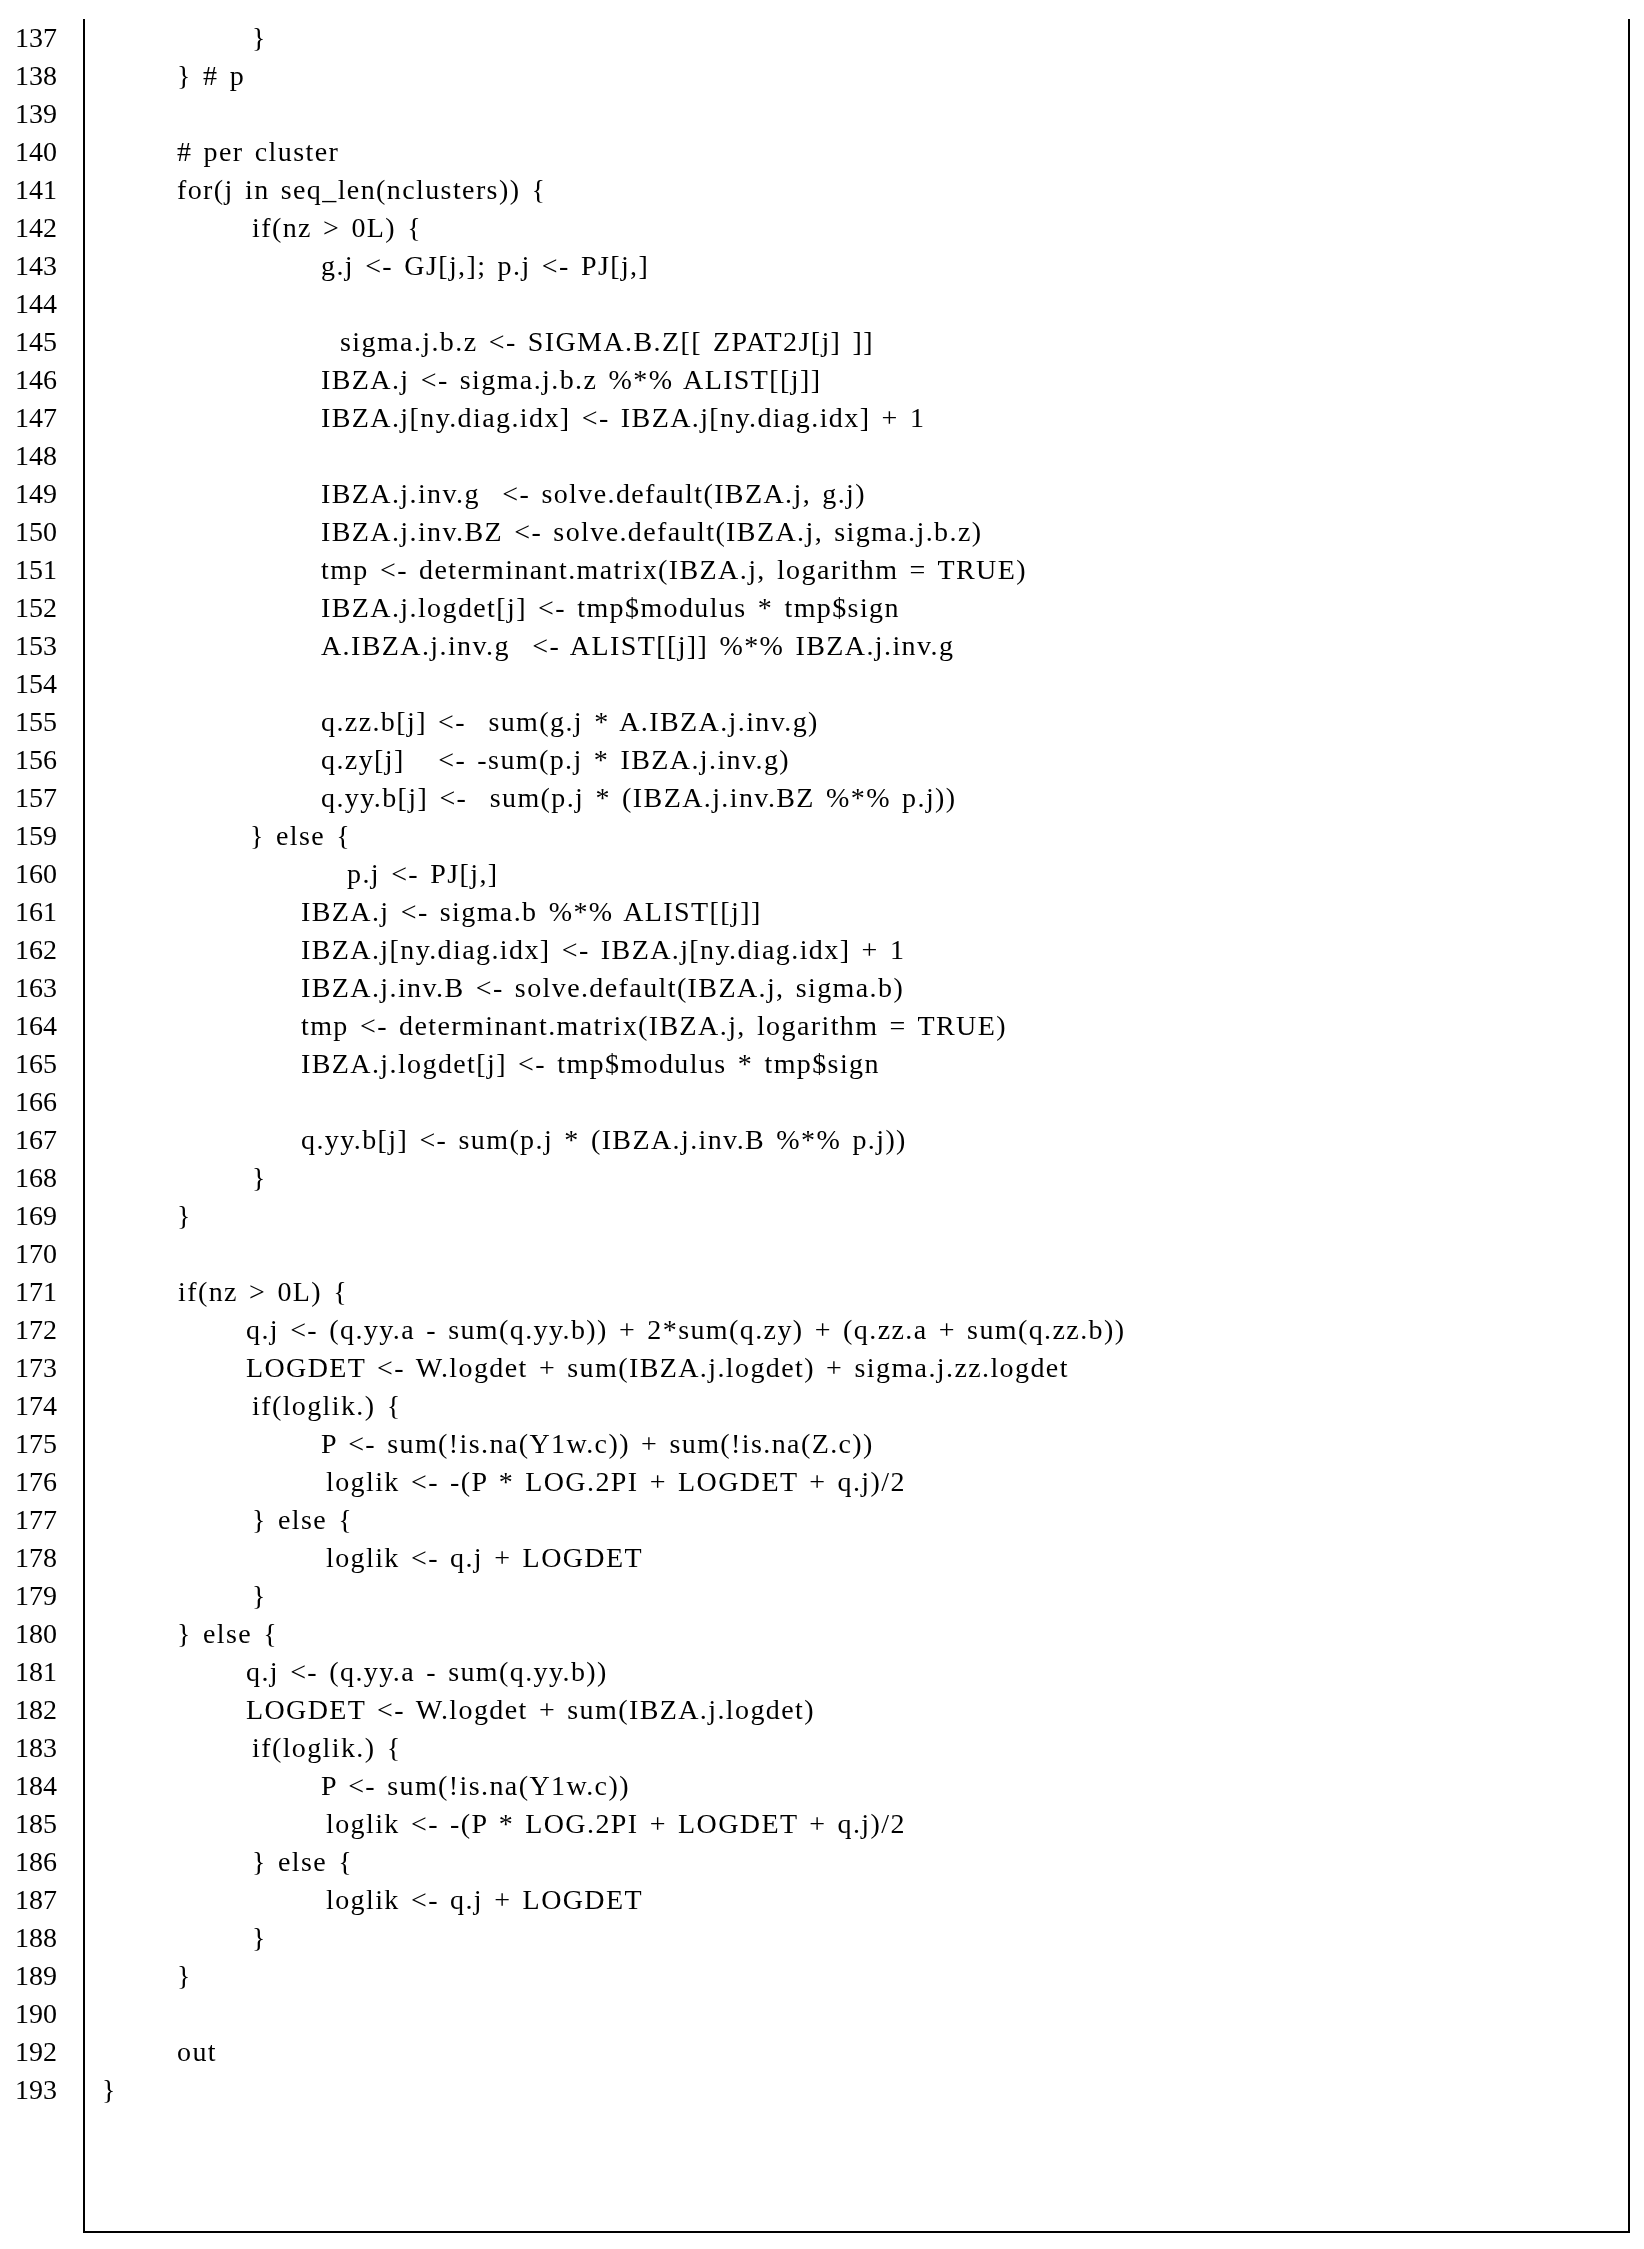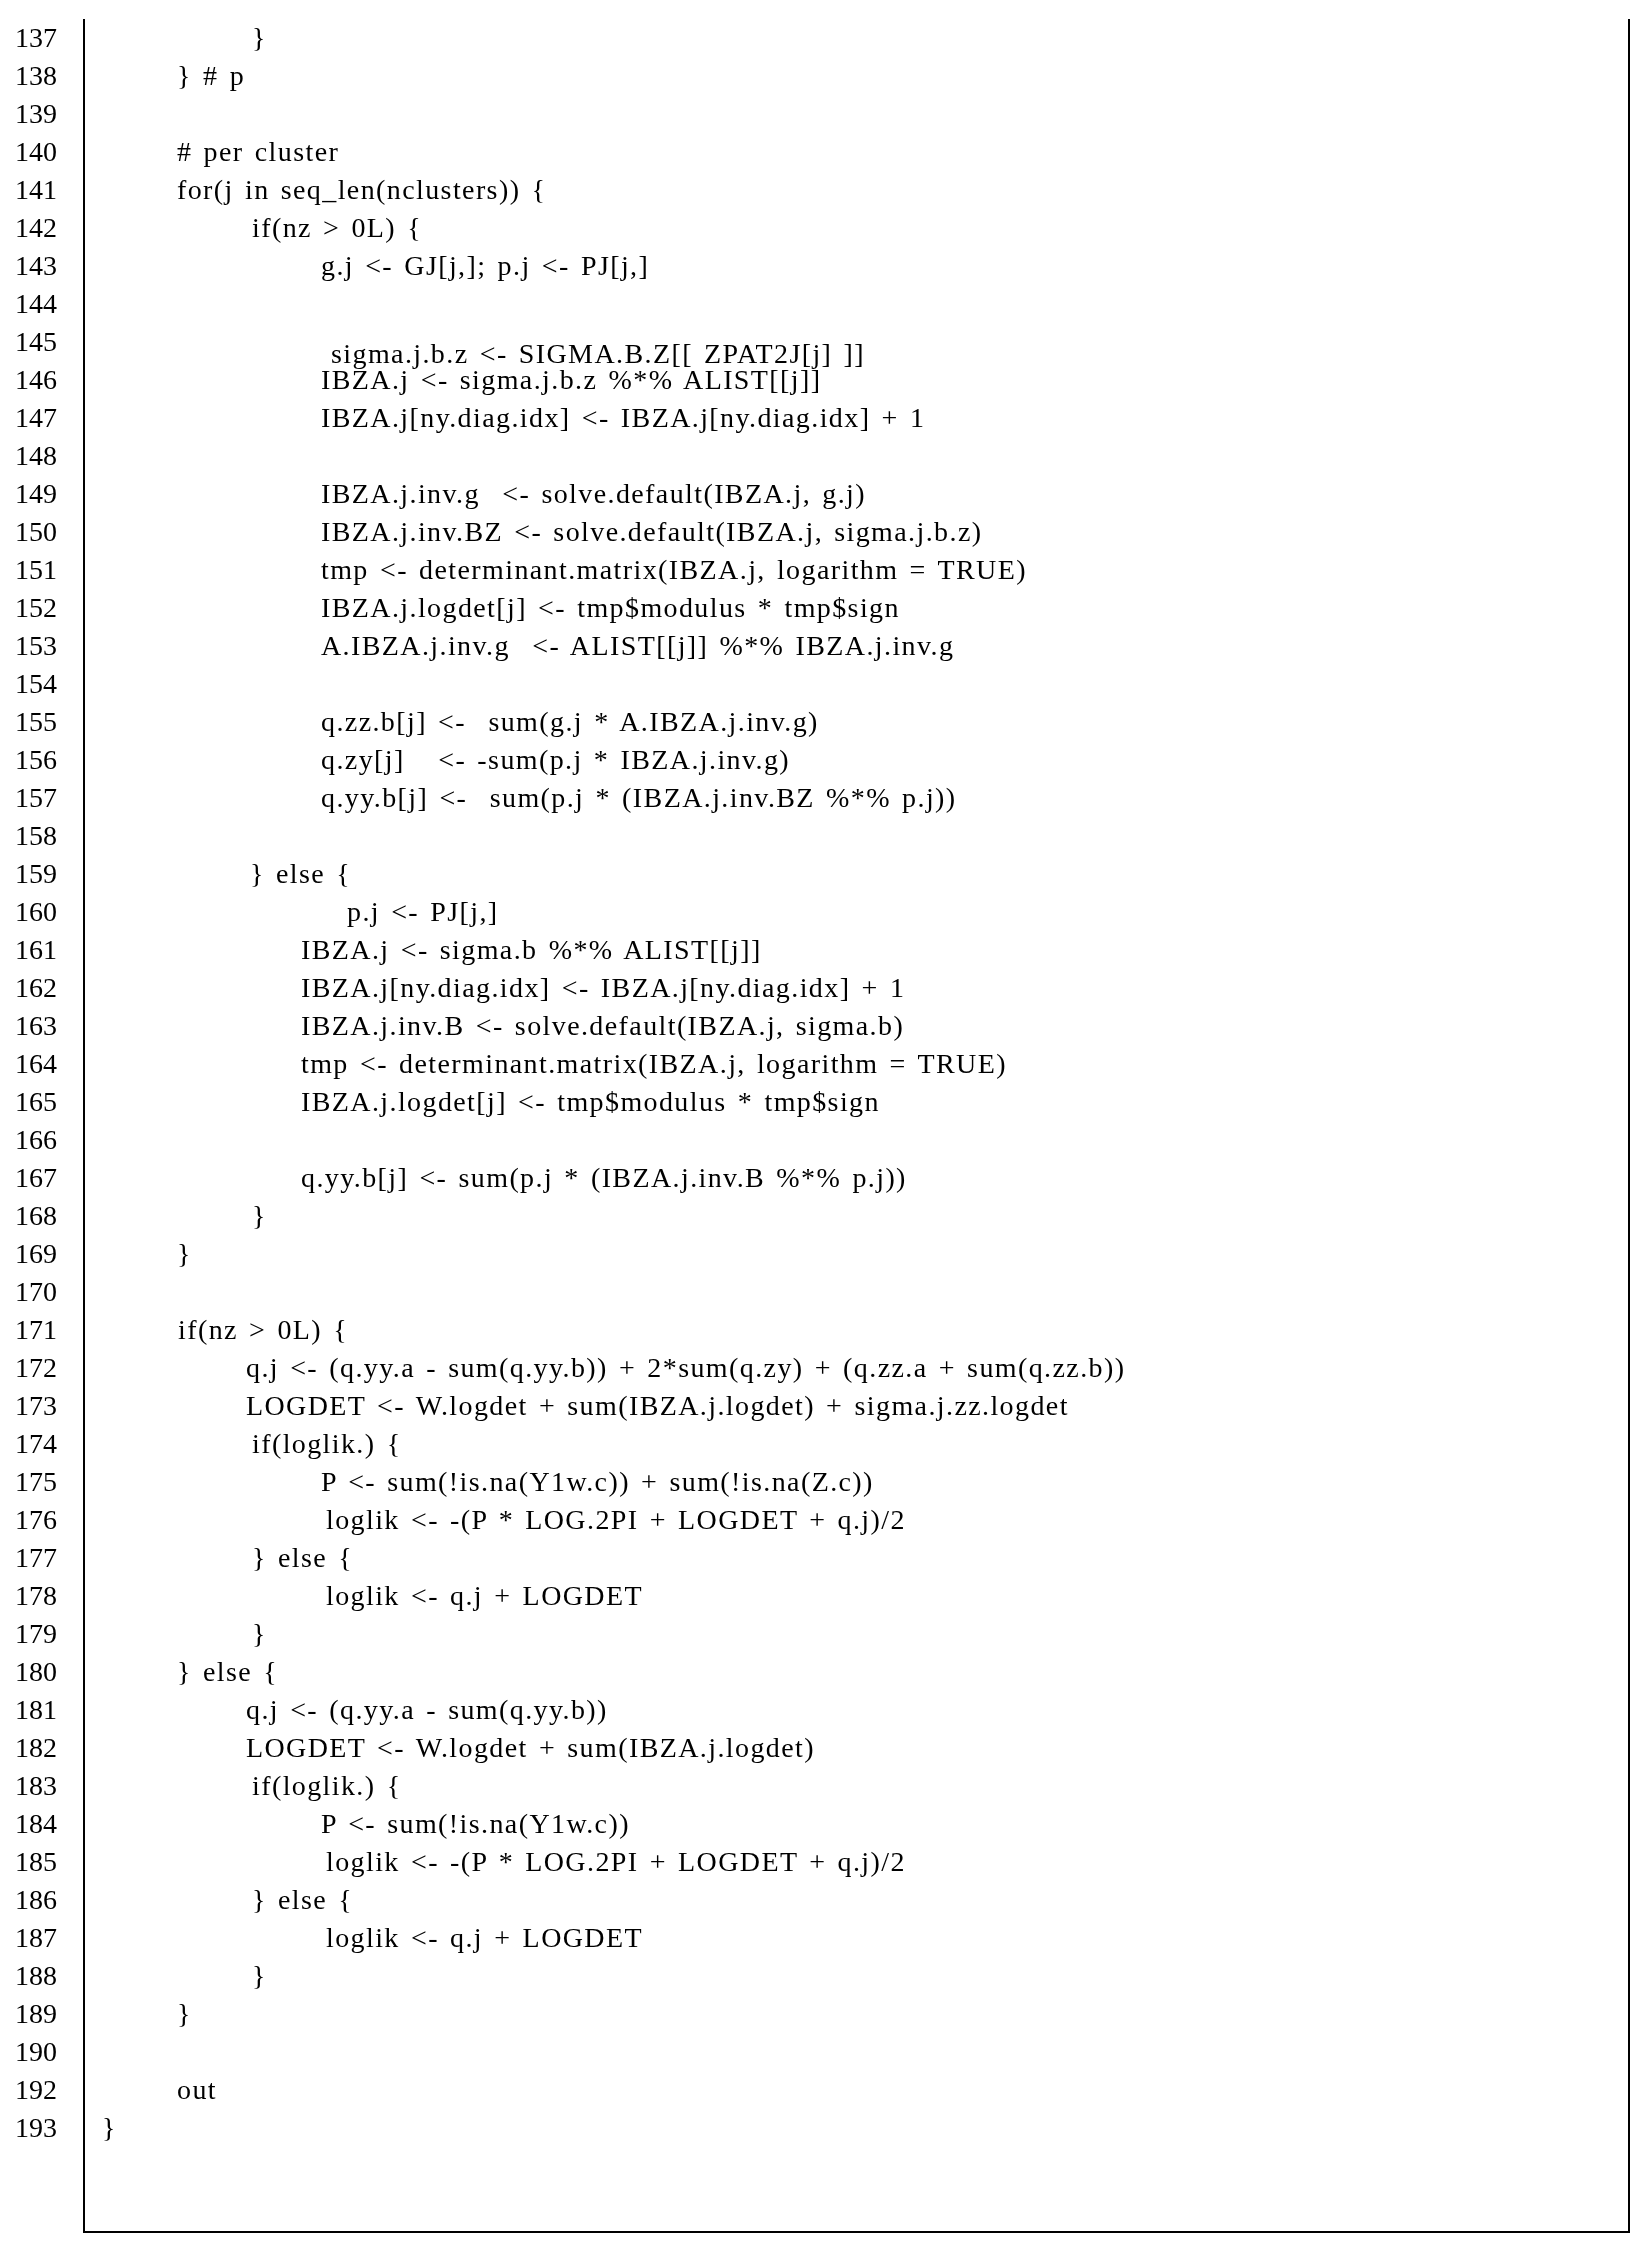--- a/index.html
+++ b/index.html
@@ -61,34 +61,33 @@
 
 <div class="listing" id="listing">
     <div class="line"><span class="lineno">137</span><span class="code" style="left: 252px;">}</span></div>
     <div class="line"><span class="lineno">138</span><span class="code" style="left: 177px;">} # p</span></div>
     <div class="line"><span class="lineno">139</span><span class="code" style="left: 177px;"></span></div>
     <div class="line"><span class="lineno">140</span><span class="code" style="left: 177px;"># per cluster</span></div>
     <div class="line"><span class="lineno">141</span><span class="code" style="left: 177px;">for(j in seq_len(nclusters)) {</span></div>
     <div class="line"><span class="lineno">142</span><span class="code" style="left: 252px;">if(nz &gt; 0L) {</span></div>
     <div class="line"><span class="lineno">143</span><span class="code" style="left: 321px;">g.j &lt;- GJ[j,]; p.j &lt;- PJ[j,]</span></div>
     <div class="line"><span class="lineno">144</span><span class="code" style="left: 321px;"></span></div>
-    <div class="line"><span class="lineno">145</span><span class="code" style="left: 331px; margin-top: 12px;">sigma.j.b.z &lt;- SIGMA.B.Z[[ ZPAT2J[j] ]]</span></div>
+    <div class="line"><span class="lineno">145</span><span class="code" style="left: 340px;">sigma.j.b.z &lt;- SIGMA.B.Z[[ ZPAT2J[j] ]]</span></div>
     <div class="line"><span class="lineno">146</span><span class="code" style="left: 321px;">IBZA.j &lt;- sigma.j.b.z %*% ALIST[[j]]</span></div>
     <div class="line"><span class="lineno">147</span><span class="code" style="left: 321px;">IBZA.j[ny.diag.idx] &lt;- IBZA.j[ny.diag.idx] + 1</span></div>
     <div class="line"><span class="lineno">148</span><span class="code" style="left: 321px;"></span></div>
     <div class="line"><span class="lineno">149</span><span class="code" style="left: 321px;">IBZA.j.inv.g  &lt;- solve.default(IBZA.j, g.j)</span></div>
     <div class="line"><span class="lineno">150</span><span class="code" style="left: 321px;">IBZA.j.inv.BZ &lt;- solve.default(IBZA.j, sigma.j.b.z)</span></div>
     <div class="line"><span class="lineno">151</span><span class="code" style="left: 321px;">tmp &lt;- determinant.matrix(IBZA.j, logarithm = TRUE)</span></div>
     <div class="line"><span class="lineno">152</span><span class="code" style="left: 321px;">IBZA.j.logdet[j] &lt;- tmp$modulus * tmp$sign</span></div>
     <div class="line"><span class="lineno">153</span><span class="code" style="left: 321px;">A.IBZA.j.inv.g  &lt;- ALIST[[j]] %*% IBZA.j.inv.g</span></div>
     <div class="line"><span class="lineno">154</span><span class="code" style="left: 321px;"></span></div>
     <div class="line"><span class="lineno">155</span><span class="code" style="left: 321px;">q.zz.b[j] &lt;-  sum(g.j * A.IBZA.j.inv.g)</span></div>
     <div class="line"><span class="lineno">156</span><span class="code" style="left: 321px;">q.zy[j]   &lt;- -sum(p.j * IBZA.j.inv.g)</span></div>
     <div class="line"><span class="lineno">157</span><span class="code" style="left: 321px;">q.yy.b[j] &lt;-  sum(p.j * (IBZA.j.inv.BZ %*% p.j))</span></div>
-    <div class="line"><span class="lineno">158</span><span class="code" style="left: 321px;"></span></div>
     <div class="line"><span class="lineno">159</span><span class="code" style="left: 250px;">} else {</span></div>
     <div class="line"><span class="lineno">160</span><span class="code" style="left: 307px; margin-left: 40px;">p.j &lt;- PJ[j,]</span></div>
     <div class="line"><span class="lineno">161</span><span class="code" style="left: 301px;">IBZA.j &lt;- sigma.b %*% ALIST[[j]]</span></div>
     <div class="line"><span class="lineno">162</span><span class="code" style="left: 301px;">IBZA.j[ny.diag.idx] &lt;- IBZA.j[ny.diag.idx] + 1</span></div>
     <div class="line"><span class="lineno">163</span><span class="code" style="left: 301px;">IBZA.j.inv.B &lt;- solve.default(IBZA.j, sigma.b)</span></div>
     <div class="line"><span class="lineno">164</span><span class="code" style="left: 301px;">tmp &lt;- determinant.matrix(IBZA.j, logarithm = TRUE)</span></div>
     <div class="line"><span class="lineno">165</span><span class="code" style="left: 301px;">IBZA.j.logdet[j] &lt;- tmp$modulus * tmp$sign</span></div>
     <div class="line"><span class="lineno">166</span><span class="code" style="left: 301px;"></span></div>
     <div class="line"><span class="lineno">167</span><span class="code" style="left: 301px;">q.yy.b[j] &lt;- sum(p.j * (IBZA.j.inv.B %*% p.j))</span></div>
     <div class="line"><span class="lineno">168</span><span class="code" style="left: 252px;">}</span></div>

